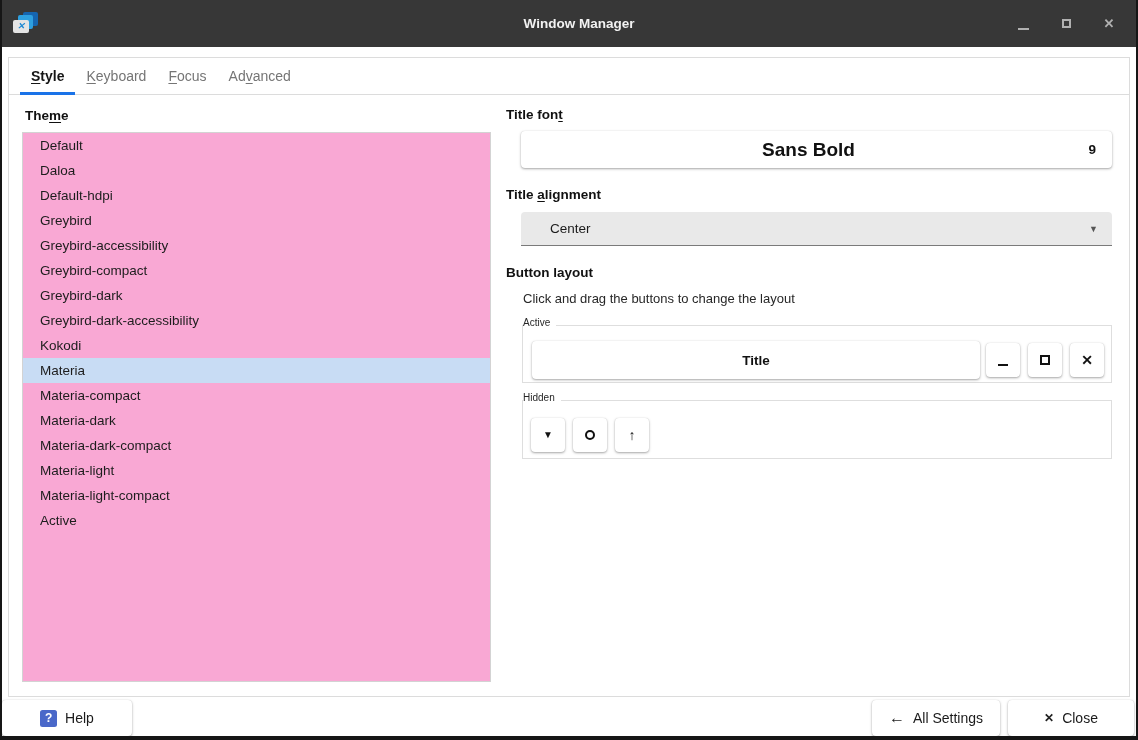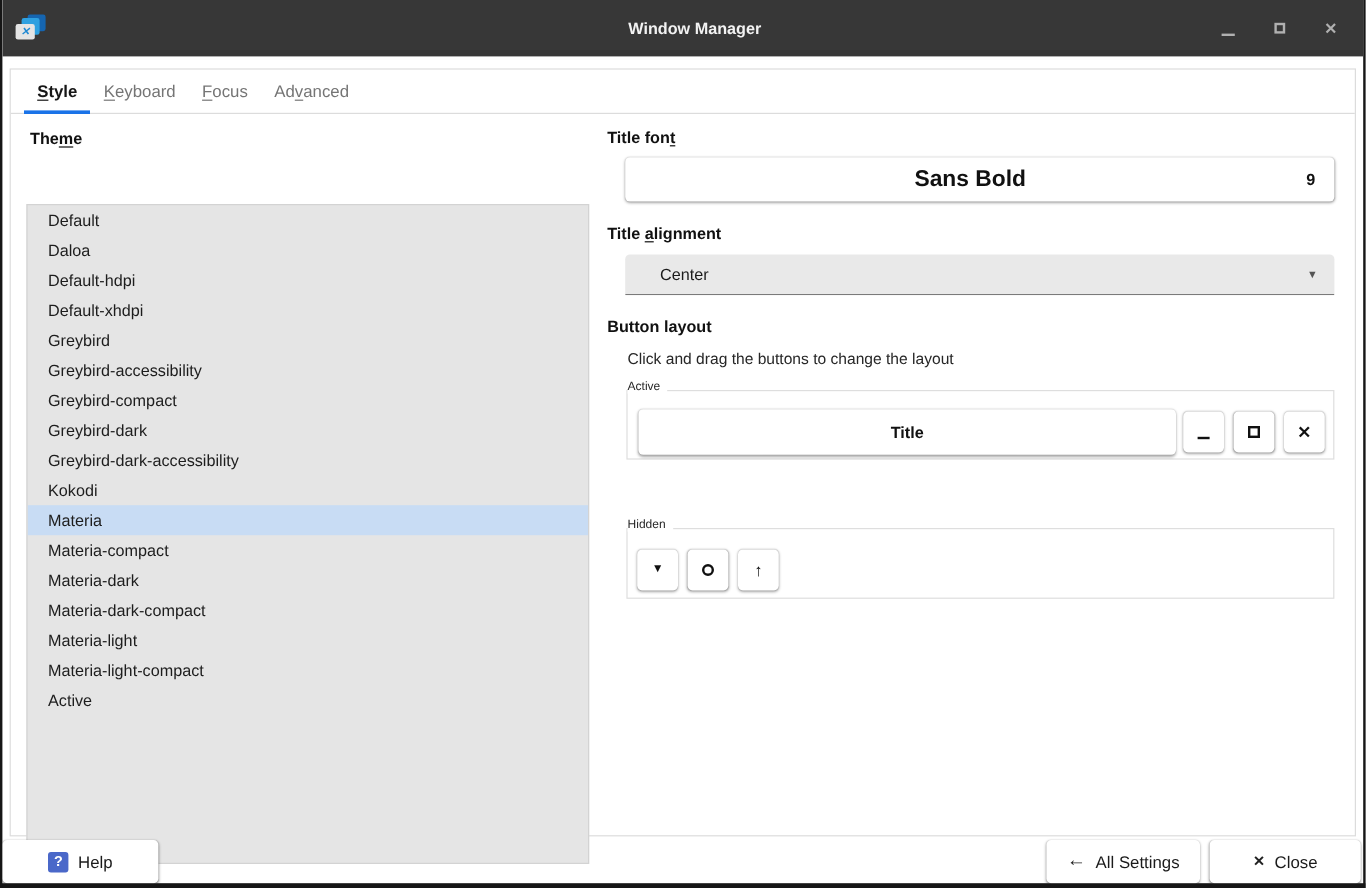--- a/index.html
+++ b/index.html
@@ -27,37 +27,37 @@
     border:1px solid #dcdcdc;background:#fff;}
   .tabrow{display:flex;height:36px;border-bottom:1px solid #dcdcdc;padding-left:11px;}
   .tab{position:relative;display:flex;align-items:center;padding:0 11px;font-size:14px;color:#757575;}
   .tab .mn{text-decoration:underline;text-underline-offset:2px;}
   .tab.active{color:#161616;font-weight:bold;}
   .tab.active::after{content:"";position:absolute;left:0;right:0;bottom:-1px;height:3px;background:#1a73e8;}
   .lbl{position:absolute;font-size:13.5px;font-weight:bold;color:#111;}
   .lbl .mn,.lblu{text-decoration:underline;text-underline-offset:2px;}
   
   .theme-list{position:absolute;left:13px;top:74px;width:469px;height:550px;box-sizing:border-box;
-    border:1px solid #d3d3d3;background:#e5e5e5;overflow:hidden;margin-top:38px;}
+    border:1px solid #d3d3d3;background:#f9a8d4;overflow:hidden;}
   .list-item{height:25px;line-height:25px;padding-left:17px;font-size:13.5px;color:#1d1d1d;white-space:nowrap;}
   .list-item.selected{background:#c8dcf4;}
   
   .btnish{background:#fff;border-radius:4px;box-shadow:0 1px 2.5px rgba(0,0,0,.35),0 0 1px rgba(0,0,0,.15);}
   .font-btn{position:absolute;left:512px;top:73px;width:591px;height:37px;display:flex;align-items:center;box-sizing:border-box;}
   .font-btn .fname{flex:1;text-align:center;font-size:19px;font-weight:bold;color:#111;padding-left:40px;}
   .font-btn .fsize{width:40px;text-align:right;padding-right:16px;font-size:13.5px;font-weight:bold;color:#111;}
   .combo{position:absolute;left:512px;top:154px;width:591px;height:34px;box-sizing:border-box;background:#e9e9e9;
     border-bottom:1px solid #7a7a7a;border-radius:4px 4px 0 0;display:flex;align-items:center;font-size:13.5px;color:#1b1b1b;}
   .combo .val{padding-left:5px;margin-left:24px;}
   .combo .arr{position:absolute;right:14px;font-size:9px;color:#555;}
   .hint{position:absolute;left:514px;top:233px;font-size:13px;color:#272727;}
   .frame{position:absolute;box-sizing:border-box;border:1px solid #dedede;background:#fff;}
   .frame .legend{position:absolute;left:0px;top:-9px;background:#fff;padding-right:6px;font-size:10px;color:#272727;}
   .fr-active{left:513px;top:267px;width:590px;height:58px;}
-  .fr-hidden{left:513px;top:342px;width:590px;height:59px;margin-top:40px;}
+  .fr-hidden{left:513px;top:342px;width:590px;height:59px;}
   .title-btn{position:absolute;left:9px;top:15px;width:448px;height:38px;display:flex;align-items:center;justify-content:center;
     font-size:13.5px;font-weight:bold;color:#111;}
   .sq-btn{position:absolute;width:34px;height:34px;display:flex;align-items:center;justify-content:center;}
   .g-min{display:block;width:10px;height:2.5px;background:#111;transform:translateY(5px);}
   .g-max{display:block;width:10px;height:10px;border:2px solid #111;box-sizing:border-box;}
   .g-close{font-size:14px;font-weight:900;color:#111;line-height:1;}
   .g-menu{font-size:10px;color:#111;line-height:1;}
   .g-stick{display:block;width:10px;height:10px;border:2.5px solid #111;border-radius:50%;box-sizing:border-box;}
   .g-shade{font-size:14px;font-weight:900;color:#111;line-height:1;}
   
@@ -114,21 +114,20 @@
           <span><span>Ad</span><span class="mn">v</span><span>anced</span></span>
         </div>
     </div>
 
     <div class="lbl" style="left:16px;top:50px;"><span>The</span><span class="mn">m</span><span>e</span></div>
 
     <div class="theme-list">
       <div class="list-item">Default</div>
       <div class="list-item">Daloa</div>
       <div class="list-item">Default-hdpi</div>
-      <div class="list-item">Default-xhdpi</div>
       <div class="list-item">Greybird</div>
       <div class="list-item">Greybird-accessibility</div>
       <div class="list-item">Greybird-compact</div>
       <div class="list-item">Greybird-dark</div>
       <div class="list-item">Greybird-dark-accessibility</div>
       <div class="list-item">Kokodi</div>
       <div class="list-item selected">Materia</div>
       <div class="list-item">Materia-compact</div>
       <div class="list-item">Materia-dark</div>
       <div class="list-item">Materia-dark-compact</div>

